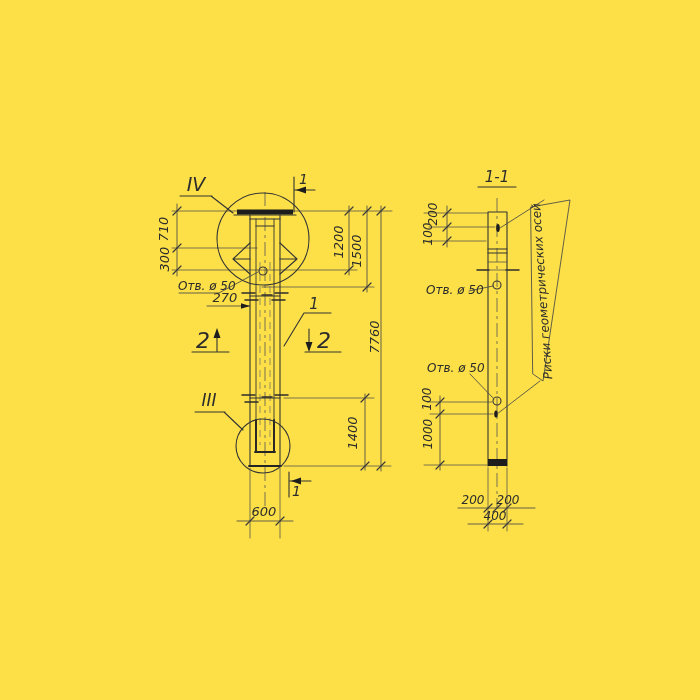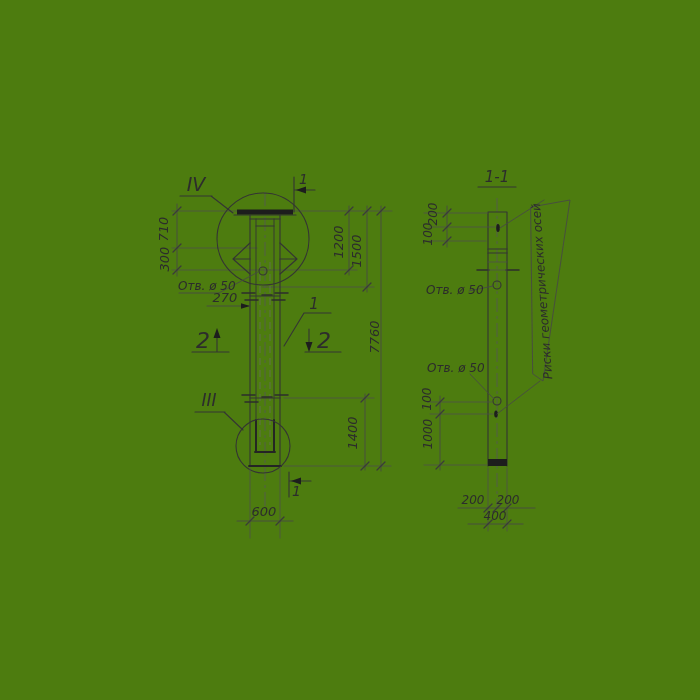--- a/index.html
+++ b/index.html
@@ -1,19 +1,19 @@
 <!DOCTYPE html>
 <html><head>
 <meta charset="utf-8">
 <style>
   html,body{margin:0;padding:0;background:#ffffff;}
   .sheet{
     position:relative;
     width:700px;height:700px;
-    background:#4d7c0f;
+    background:#fde047;
     font-family:"DejaVu Sans", sans-serif;
     overflow:hidden;
   }
   svg{position:absolute;left:0;top:0;}
   
   .ln   {stroke:#343434;stroke-width:1.1;fill:none;stroke-linecap:round;}
   .ln2  {stroke:#242424;stroke-width:1.9;fill:none;stroke-linecap:round;}
   .thin {stroke:#4e4e4e;stroke-width:0.75;fill:none;stroke-linecap:round;}
   .dim  {stroke:#474747;stroke-width:0.85;fill:none;stroke-linecap:round;}
   .cl   {stroke:#555;stroke-width:0.8;fill:none;stroke-dasharray:14 4 3 4;}

